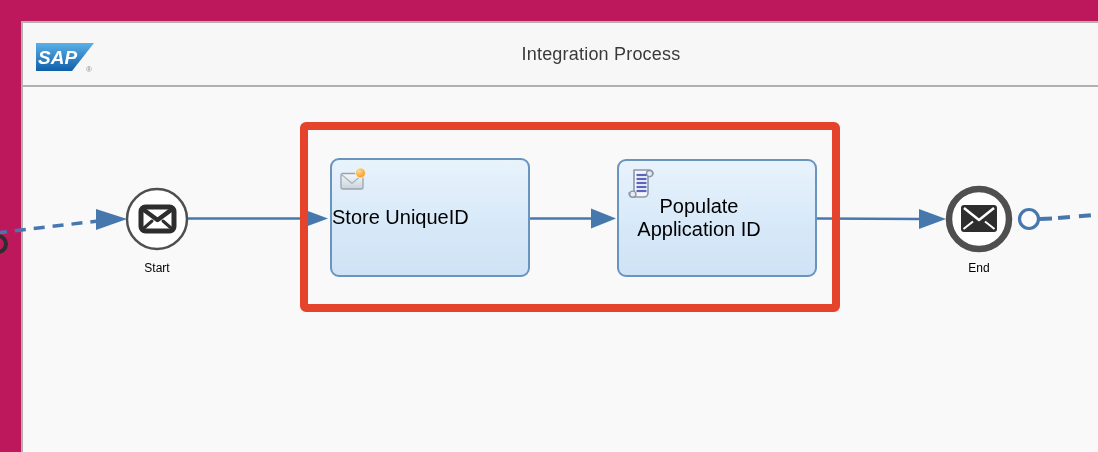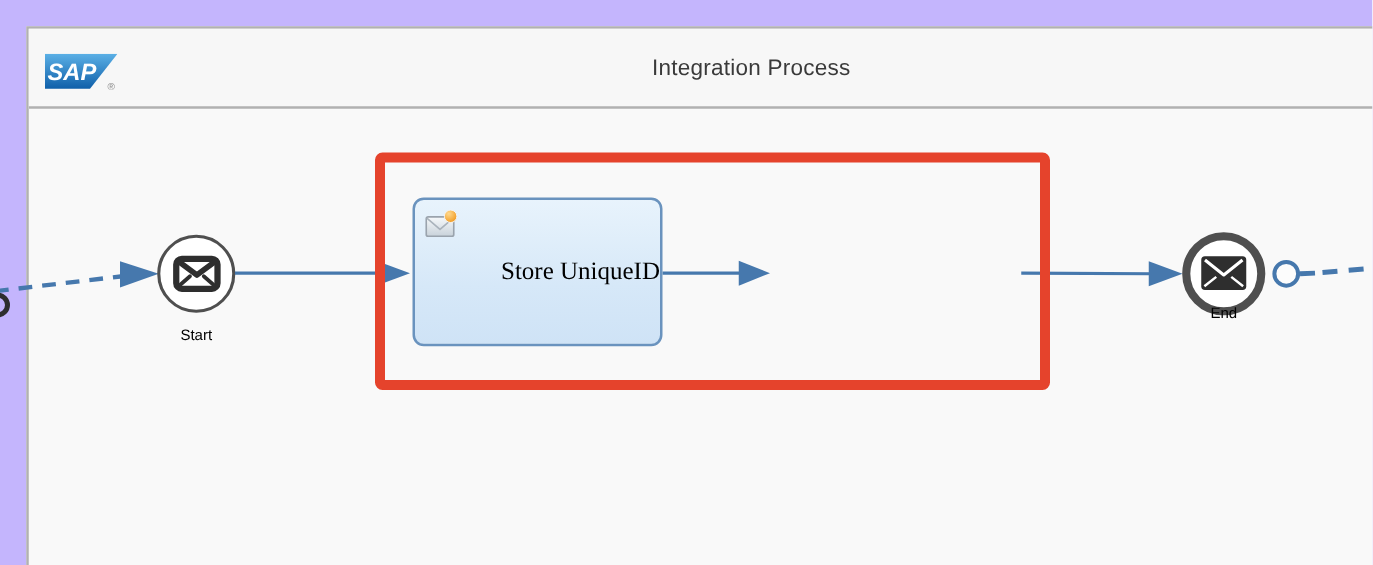--- a/index.html
+++ b/index.html
@@ -1,18 +1,18 @@
 <!DOCTYPE html>
 <html><head>
 <meta charset="utf-8">
 <style>
   html,body{margin:0;padding:0;background:#fff;}
   .screen{
     position:relative;width:1098px;height:452px;overflow:hidden;
-    font-family:"Liberation Sans",sans-serif;background:#c4b5fd;
+    font-family:"Liberation Sans",sans-serif;background:#be185d;
   }
   
   .pool{
     position:absolute;left:21px;top:21px;width:1160px;height:500px;
     border:2px solid #b1b1b1;background:#f9f9f9;box-sizing:border-box;z-index:0;
   }
   .pool-header{
     position:relative;height:62px;border-bottom:2px solid #b1b1b1;background:#f7f7f7;
   }
   .pool-title{
@@ -33,30 +33,30 @@
   .task{
     position:absolute;width:200px;border:2px solid #6a93be;border-radius:9px;
     background:linear-gradient(180deg,#e8f3fc 0%,#d6e8f8 60%,#cfe3f6 100%);
     box-sizing:border-box;z-index:4;
   }
   .task-1{left:330px;top:158px;height:119px;}
   .task-2{left:617px;top:159px;height:118px;}
   .task-icon{position:absolute;left:7px;top:6px;}
   .task-label{
     position:absolute;left:0;top:0;width:100%;height:100%;
-    display:flex;align-items:center;justify-content:flex-end;text-align:center;
-    font-size:20px;color:#000;line-height:23px;font-family:Liberation Serif, serif;
+    display:flex;align-items:center;justify-content:flex-start;text-align:center;
+    font-size:20px;color:#000;line-height:23px;
   }
   .task-label span{display:block;max-width:160px;}
   
   .event-label{
     position:absolute;font-size:12px;color:#000;text-align:center;width:120px;z-index:4;
   }
   .label-start{left:97px;top:261px;}
-  .label-end{left:919px;top:243px;}
+  .label-end{left:919px;top:261px;}
 </style>
 </head>
 <body>
 
 <div class="screen">
 
   <div class="pool">
     <div class="pool-header">
       <svg class="sap-logo" viewBox="0 0 58 30">
         <defs>
@@ -138,17 +138,34 @@
       </defs>
       <rect x="2" y="7.5" width="22" height="15.5" rx="1.5" fill="url(#env)" stroke="#9aa3ad" stroke-width="1.3"></rect>
       <path d="M2.5,8.5 L13,17.5 L23.5,8.5" fill="none" stroke="#aab3bc" stroke-width="1.3"></path>
       <circle cx="21.5" cy="7" r="5" fill="url(#ball)" stroke="#f5f5f5" stroke-width="0.8"></circle>
     </svg>
     <div class="task-label">
       <span>Store UniqueID</span>
     </div>
   </div>
 
+  <div class="task task-2">
+    <svg class="task-icon" width="32" height="34" viewBox="0 0 32 34">
+      <path d="M8,3 h15 a4,4 0 0 1 4,4 l-5,0 v19 a4,4 0 0 1 -4,4 h-11 a4,4 0 0 1 -4,-4 l5,0 z" fill="#f2f5f9" stroke="#8d96a8" stroke-width="1.6" stroke-linejoin="round"></path>
+      <circle cx="23.6" cy="6.6" r="3.1" fill="#e8ecf2" stroke="#8d96a8" stroke-width="1.4"></circle>
+      <circle cx="6.8" cy="27.2" r="3.1" fill="#e8ecf2" stroke="#8d96a8" stroke-width="1.4"></circle>
+      <g stroke="#5a66bb" stroke-width="2.2">
+        <line x1="10.5" y1="8" x2="20.5" y2="8"></line>
+        <line x1="10.5" y1="12" x2="20.5" y2="12"></line>
+        <line x1="10.5" y1="16" x2="20.5" y2="16"></line>
+        <line x1="10.5" y1="20" x2="20.5" y2="20"></line>
+        <line x1="10.5" y1="24" x2="20.5" y2="24"></line>
+      </g>
+    </svg>
+    <div class="task-label">
+      <span>Populate Application ID</span>
+    </div>
+  </div>
 
   <div class="event-label label-start">Start</div>
   <div class="event-label label-end">End</div>
 
 </div>
 
 </body></html>

